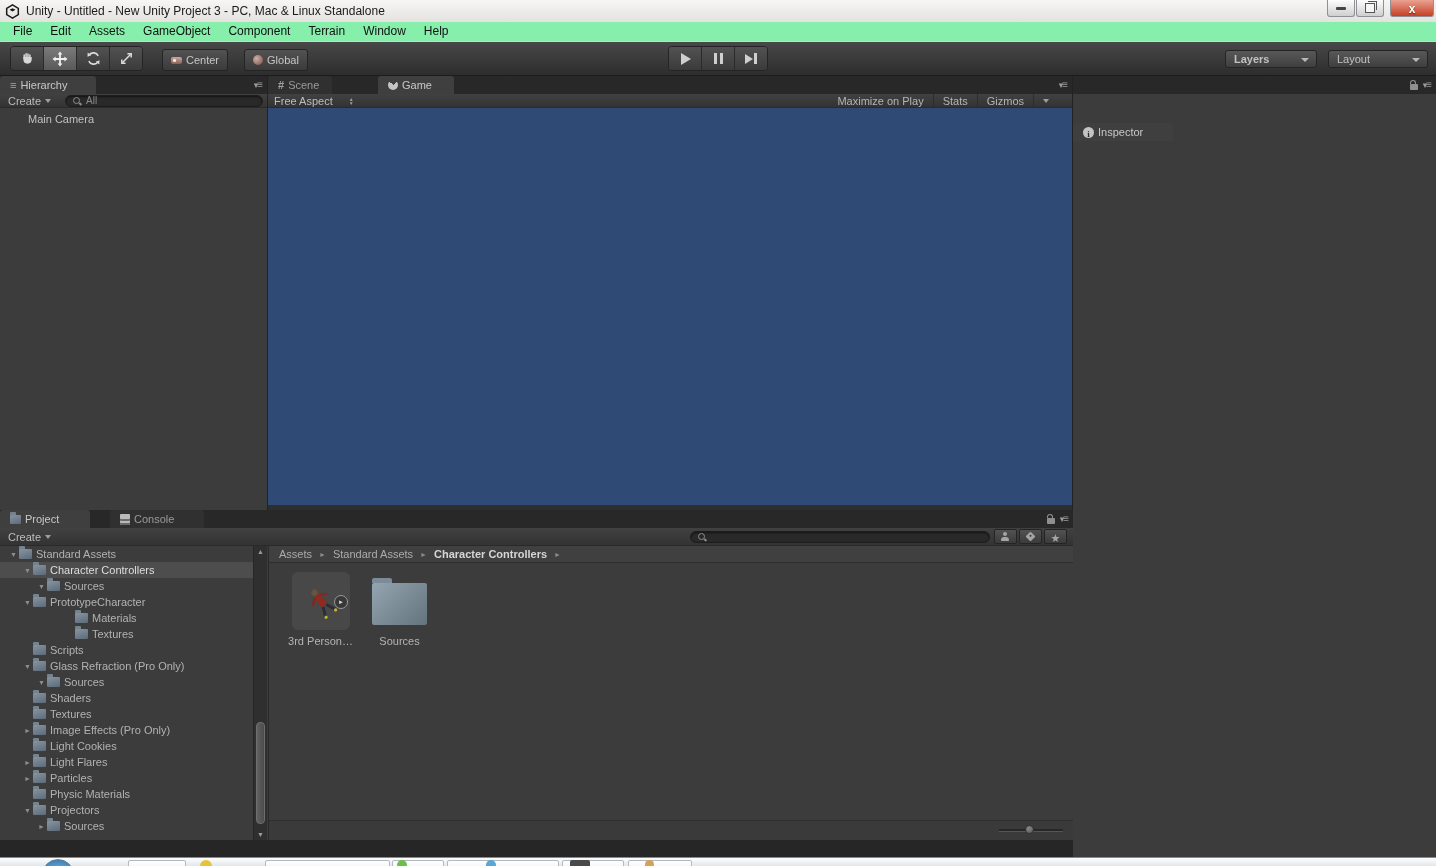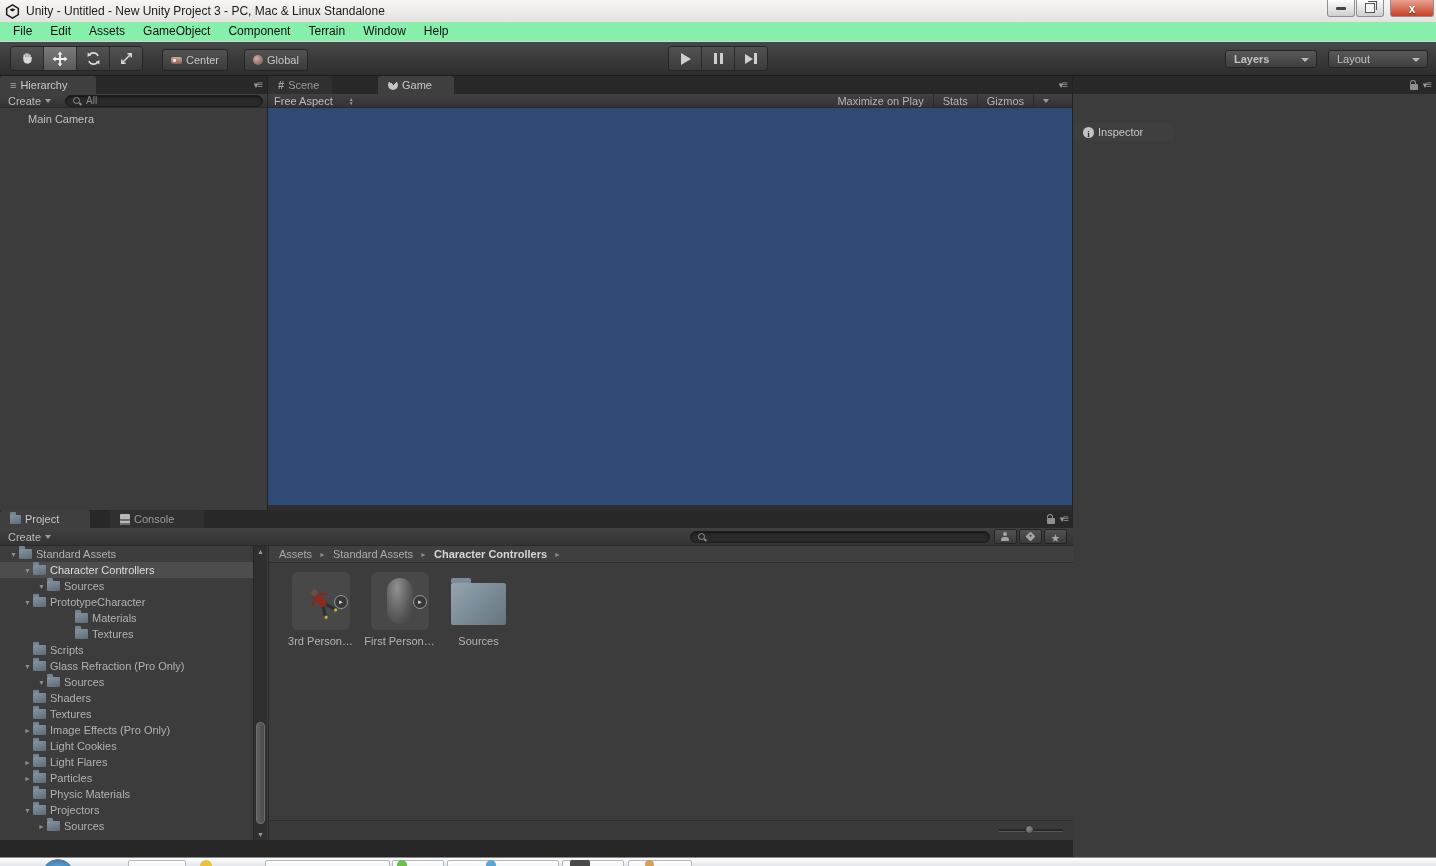--- a/index.html
+++ b/index.html
@@ -509,27 +509,20 @@
                   <path d="M21 29 L17 38 M25 29 L29 38" stroke="#2e2e38" stroke-width="3" fill="none"></path>
                   <circle cx="17" cy="39" r="1.6" fill="#c8b429"></circle>
                   <circle cx="29" cy="39" r="1.6" fill="#c8b429"></circle>
                 </g>
               </svg>
               <div class="expand-btn"></div>
             </div>
             <div class="alabel">3rd Person…</div>
           </div>
           <div class="acell">
-            <div class="thumb">
-              <span class="capsule"></span>
-              <div class="expand-btn"></div>
-            </div>
-            <div class="alabel">First Person…</div>
-          </div>
-          <div class="acell">
             <div style="width:58px;height:58px;display:flex;align-items:center;justify-content:center;">
               <span class="bigfolder"></span>
             </div>
             <div class="alabel">Sources</div>
           </div>
         </div>
 
         <div class="proj-footer">
           <div class="zoom-slider">
             <div class="zoom-knob"></div>

